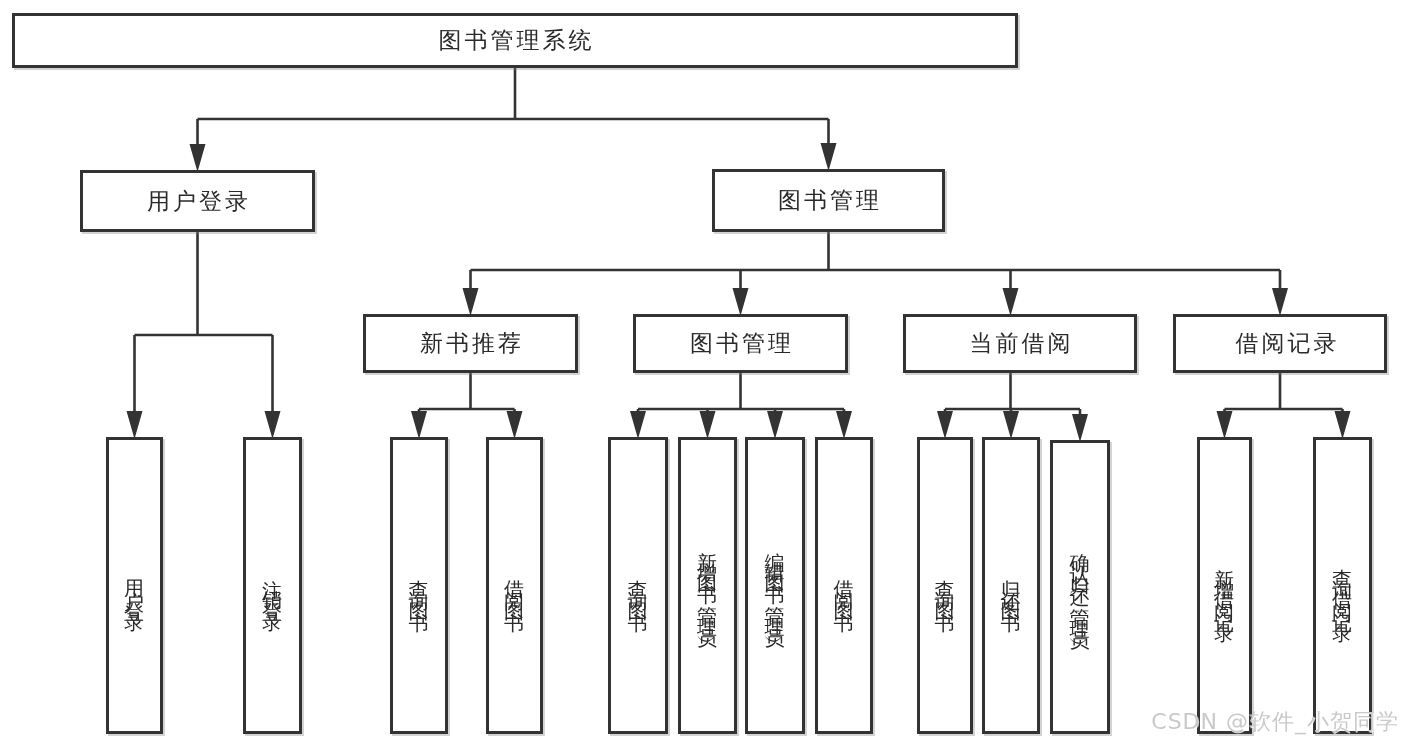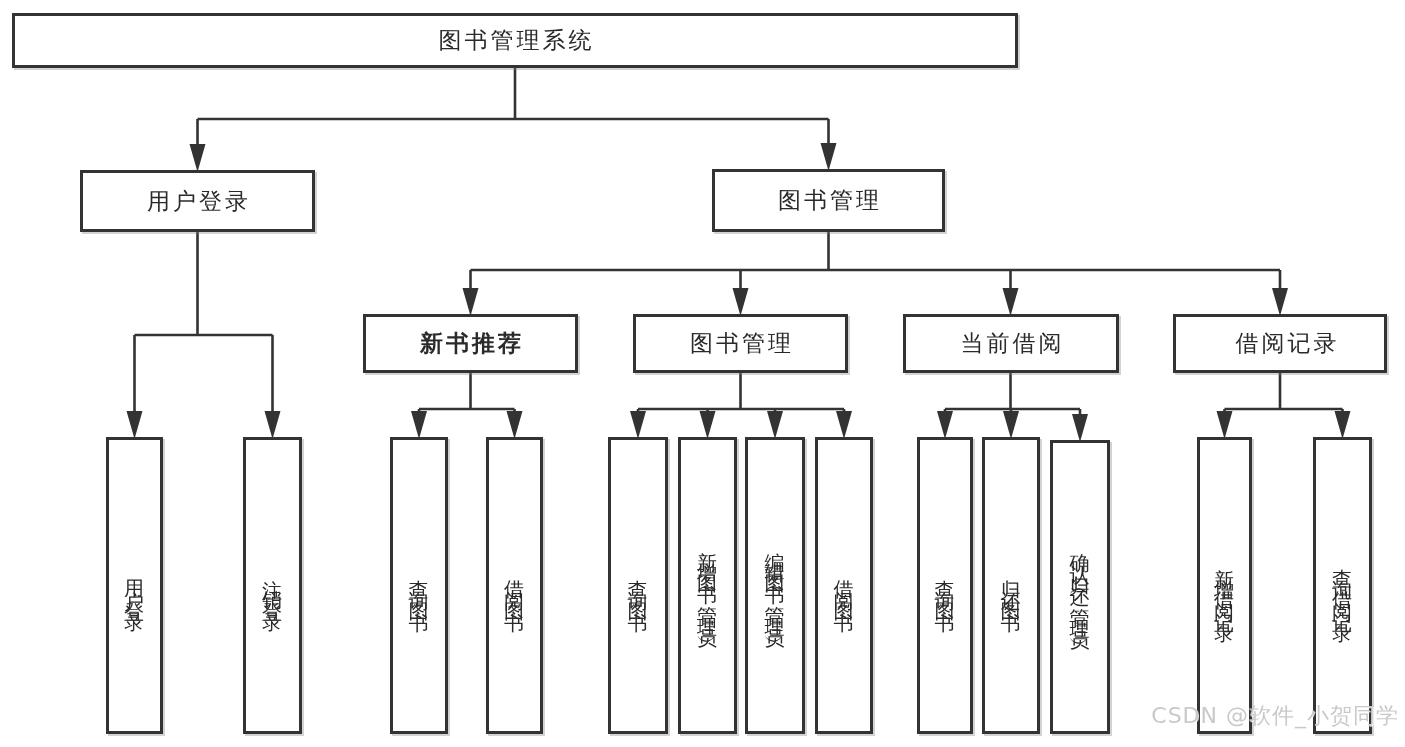--- a/index.html
+++ b/index.html
@@ -36,21 +36,21 @@
   .node.v .lbl{
     writing-mode:vertical-rl;
     text-orientation:mixed;
     font-size:20px;
     line-height:1;
     letter-spacing:11px;
     white-space:nowrap;
   }
   .watermark{
     position:absolute;
-    right:6px;bottom:16px;
+    right:6px;bottom:10px;
     font-size:22px;
     letter-spacing:1px;
     color:var(--wm);
     text-shadow:1px 1px 0 rgba(255,255,255,0.8);
     z-index:5;
     white-space:nowrap;
   }
 </style>
 </head>
 <body>
@@ -119,27 +119,27 @@
       </div>
       <div class="node h" style="left: 712px; top: 169px; width: 233px; height: 63px;">
         <span class="lbl">图书管理</span>
       </div>
       <div class="node v" style="left: 106px; top: 437px; width: 57px; height: 297px;">
         <span class="lbl">用户登录</span>
       </div>
       <div class="node v" style="left: 243px; top: 437px; width: 59px; height: 297px;">
         <span class="lbl">注销登录</span>
       </div>
-      <div class="node h" style="left: 363px; top: 314px; width: 215px; height: 59px; font-weight: bold;">
+      <div class="node h" style="left: 363px; top: 314px; width: 215px; height: 59px;">
         <span class="lbl">新书推荐</span>
       </div>
       <div class="node h" style="left: 633px; top: 314px; width: 215px; height: 59px;">
         <span class="lbl">图书管理</span>
       </div>
-      <div class="node h" style="left: 903px; top: 314px; width: 216px; height: 59px; align-items: center;">
+      <div class="node h" style="left: 903px; top: 314px; width: 234px; height: 59px; align-items: center;">
         <span class="lbl">当前借阅</span>
       </div>
       <div class="node h" style="left: 1173px; top: 314px; width: 214px; height: 59px; padding-left: 12px;">
         <span class="lbl">借阅记录</span>
       </div>
       <div class="node v" style="left: 390px; top: 437px; width: 58px; height: 297px;">
         <span class="lbl">查询图书</span>
       </div>
       <div class="node v" style="left: 486px; top: 437px; width: 57px; height: 297px;">
         <span class="lbl">借阅图书</span>

